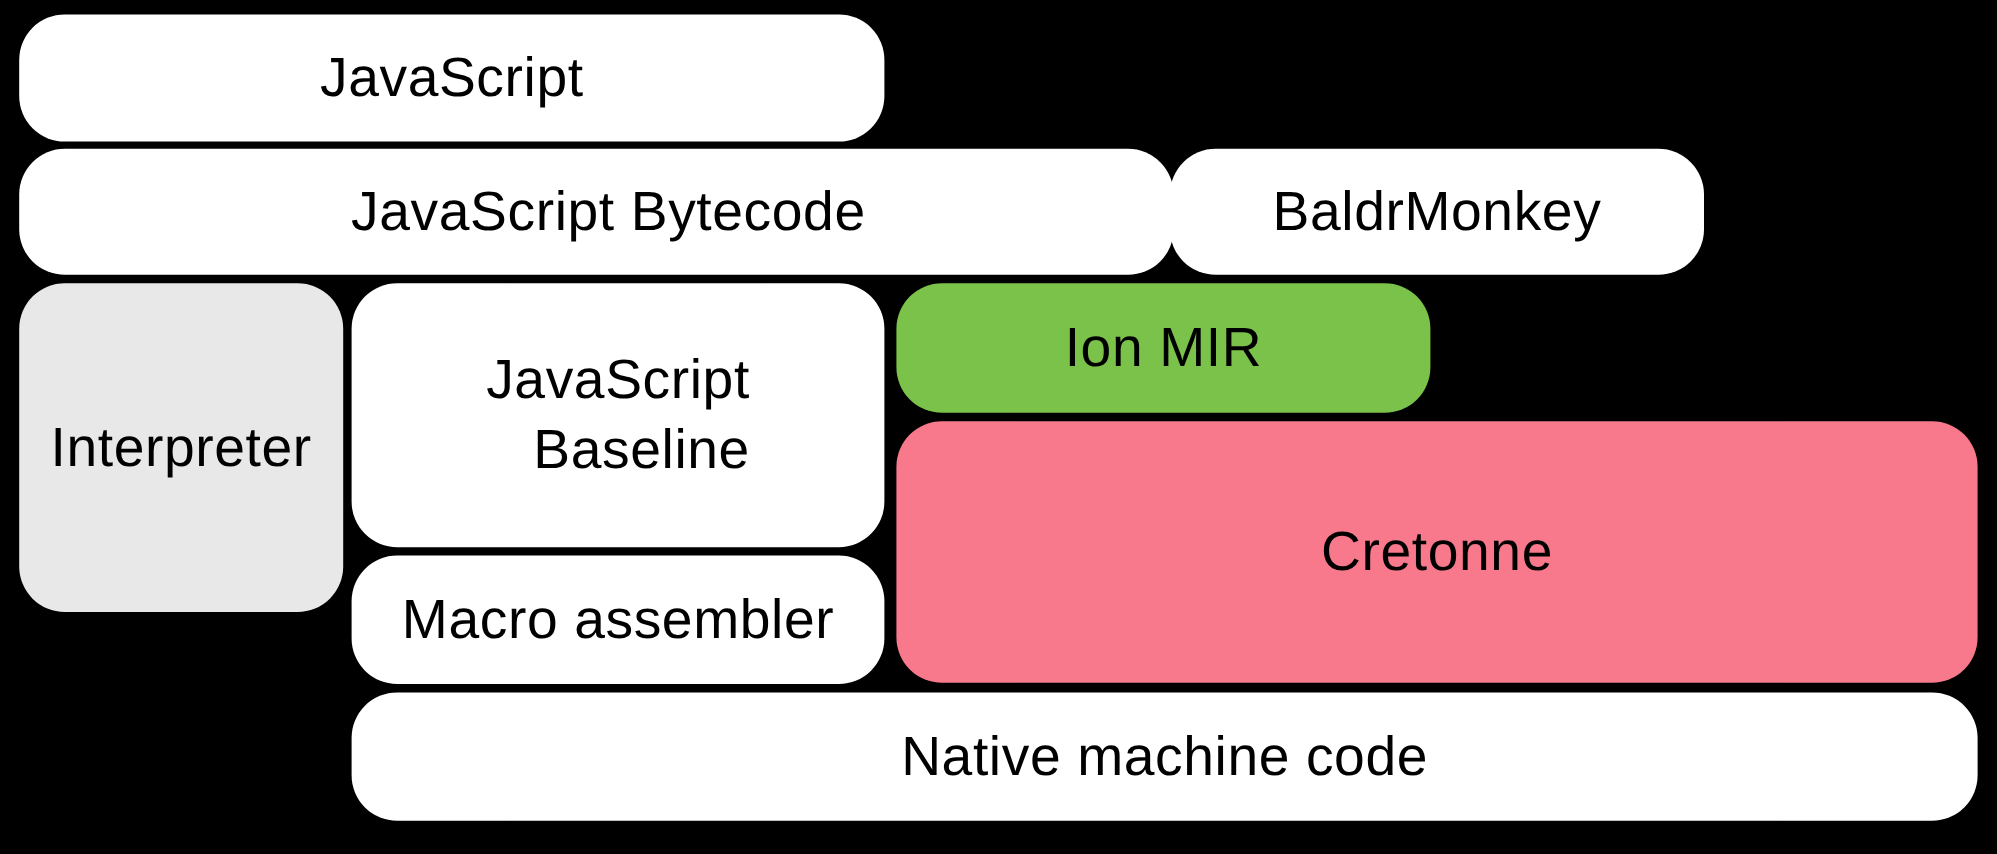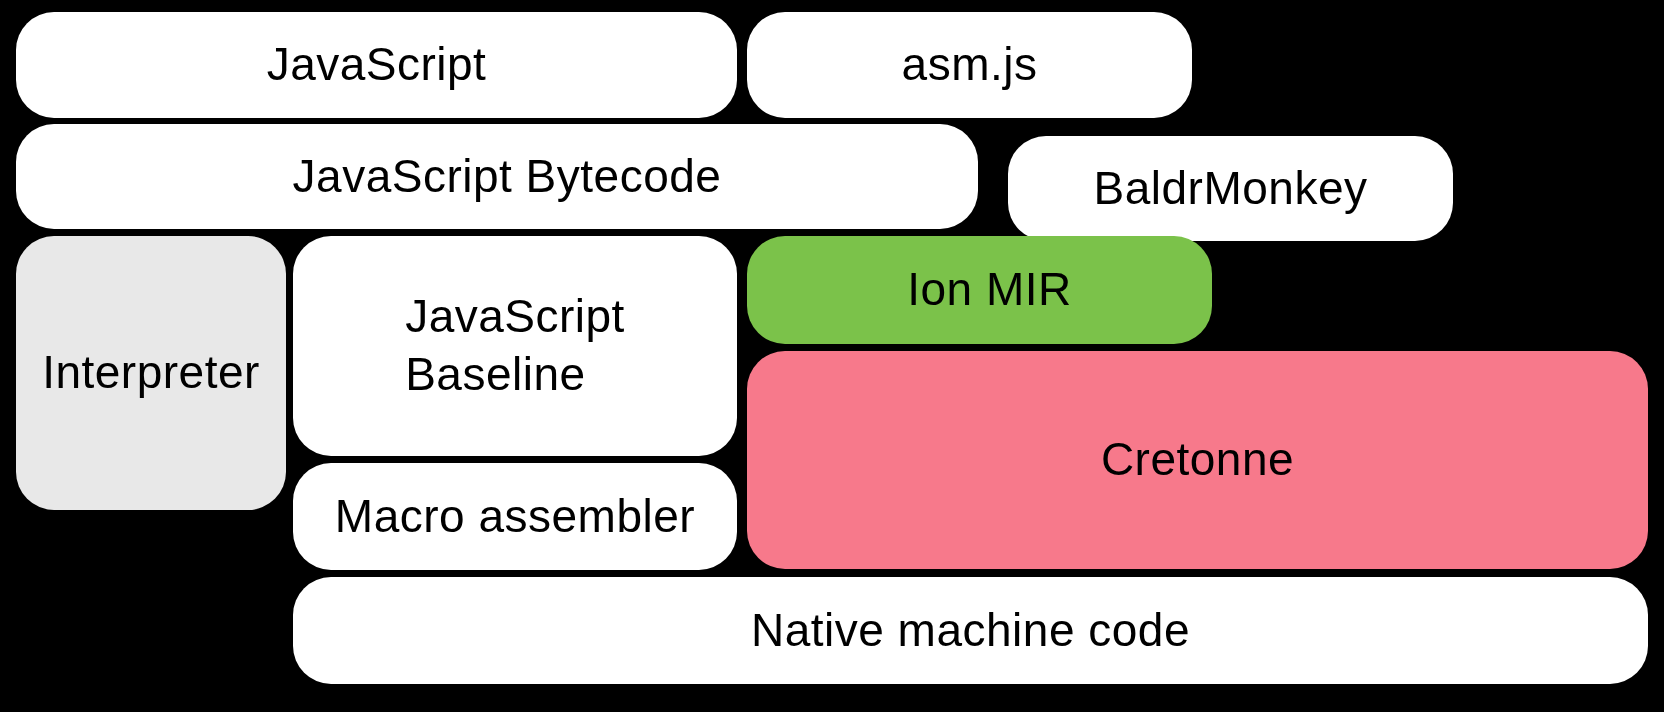--- a/index.html
+++ b/index.html
@@ -18,60 +18,59 @@
   .box {
     position: absolute;
     border-radius: 38px;
     background: #ffffff;
     color: #000000;
     font-size: 46px;
     line-height: 1.26;
     display: flex;
     align-items: center;
     justify-content: center;
-    text-align: left;
+    text-align: right;
     white-space: pre-line;
     letter-spacing: 0.5px;
   }
   
   #b-javascript            { left: 16px;   top: 12px;  width: 721px;  height: 106px; }
   #b-asm-js                { left: 747px;  top: 12px;  width: 445px;  height: 106px; }
   #b-wasm                  { left: 1202px; top: 12px;  width: 446px;  height: 106px; }
   
   #b-javascript-bytecode   { left: 16px;   top: 124px; width: 942px;  height: 105px; }
-  #b-baldrmonkey           { left: 1008px;  top: 124px; width: 445px;  height: 105px; margin-top: 12px; }
+  #b-baldrmonkey           { left: 975px;  top: 124px; width: 445px;  height: 105px; }
   
   #b-interpreter           { left: 16px;   top: 236px; width: 270px;  height: 274px; }
   #b-javascript-baseline   { left: 293px;  top: 236px; width: 444px;  height: 220px; }
   #b-ion-mir               { left: 747px;  top: 236px; width: 445px;  height: 108px; }
   #b-cretonne              { left: 747px;  top: 351px; width: 901px;  height: 218px; }
   #b-macro-assembler       { left: 293px;  top: 463px; width: 444px;  height: 107px; }
   
   #b-native-machine-code   { left: 293px;  top: 577px; width: 1355px; height: 107px; }
 </style>
 </head>
 <body>
 
 <div class="canvas">
 
   <div class="box" id="b-javascript" style="background-color: rgb(255, 255, 255);">JavaScript</div>
 
-  <div class="box" id="b-asm-js" style="background-color: rgb(255, 255, 255);">asm.js</div>
 
 
   <div class="box" id="b-javascript-bytecode" style="background-color: rgb(255, 255, 255); padding-left: 20px;">JavaScript Bytecode</div>
 
   <div class="box" id="b-baldrmonkey" style="background-color: rgb(255, 255, 255);">BaldrMonkey</div>
 
   <div class="box" id="b-interpreter" style="background-color: rgb(232, 232, 232);">Interpreter</div>
 
   <div class="box" id="b-javascript-baseline" style="background-color: rgb(255, 255, 255);">JavaScript
 Baseline</div>
 
-  <div class="box" id="b-ion-mir" style="background-color: rgb(123, 194, 74); padding-left: 20px;">Ion MIR</div>
+  <div class="box" id="b-ion-mir" style="background-color: rgb(123, 194, 74);">Ion MIR</div>
 
   <div class="box" id="b-cretonne" style="background-color: rgb(247, 121, 139);">Cretonne</div>
 
   <div class="box" id="b-macro-assembler" style="background-color: rgb(255, 255, 255);">Macro assembler</div>
 
   <div class="box" id="b-native-machine-code" style="background-color: rgb(255, 255, 255);">Native machine code</div>
 
 </div>
 
 </body></html>

